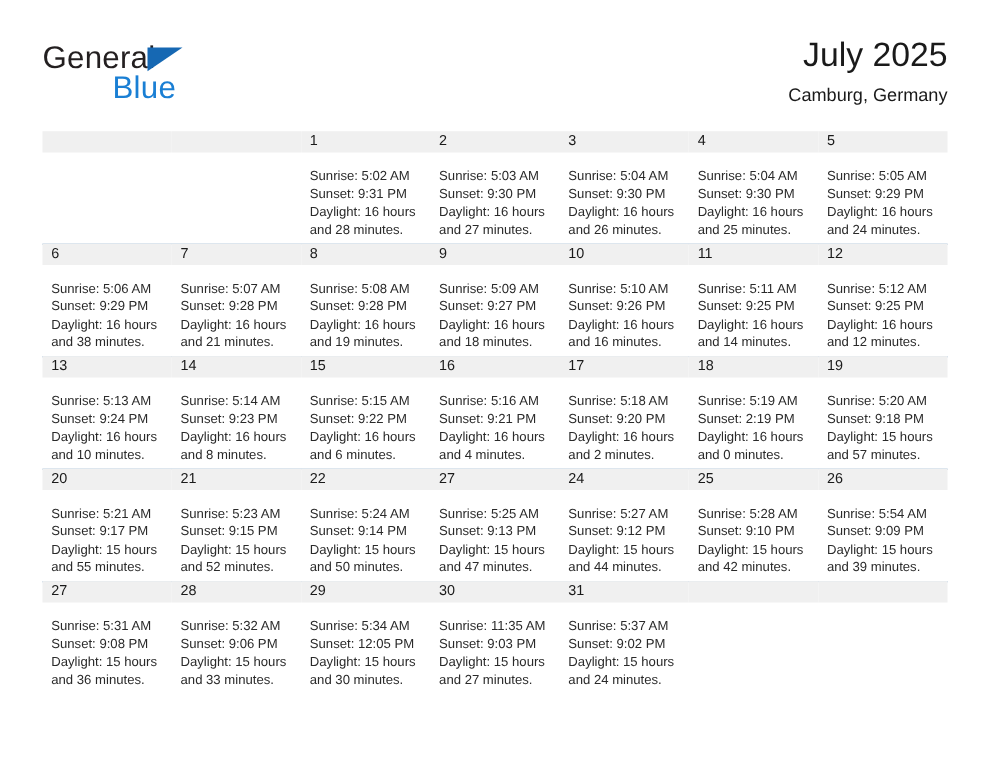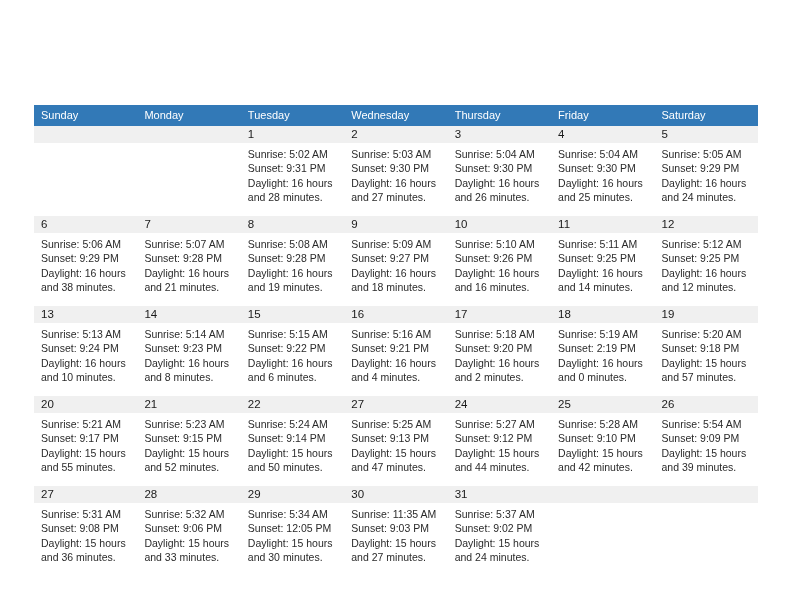--- a/index.html
+++ b/index.html
@@ -132,48 +132,53 @@
     background: #f0f0f0;
     box-sizing: border-box;
   }
   .day-num {
     font-size: 11.5px;
     color: #1a1a1a;
     line-height: 17px;
     padding-left: 7px;
   }
   .day-info {
-    padding: 4px 6px 0 7px;
+    padding: 12px 6px 0 7px;
     font-size: 10.5px;
     line-height: 14.4px;
     color: #2a2a2a;
   }
   .day-info div {
     white-space: nowrap;
   }
   .day.empty .day-num {
     visibility: hidden;
   }
 </style>
 </head>
 <body>
 
 <div class="page">
 
+  <div class="header">
+
+    <div class="brand">
+      <span class="brand-general">General</span>
+      <span class="brand-triangle"></span>
+      <span class="brand-blue">Blue</span>
+    </div>
+
+    <div class="title-block">
+      <div class="cal-title">July 2025</div>
+      <div class="cal-subtitle">Camburg, Germany</div>
+    </div>
+
+  </div>
 
   <div class="calendar">
-    <div class="weekday-row">
-      <div class="weekday">Sunday</div>
-      <div class="weekday">Monday</div>
-      <div class="weekday">Tuesday</div>
-      <div class="weekday">Wednesday</div>
-      <div class="weekday">Thursday</div>
-      <div class="weekday">Friday</div>
-      <div class="weekday">Saturday</div>
-    </div>
     <div id="weeks-container">
         <div class="week first">
           <div class="day empty">
             <div class="day-band">
               <div class="day-num"></div>
             </div>
             <div class="day-info"></div>
           </div>
           <div class="day empty">
             <div class="day-band">

